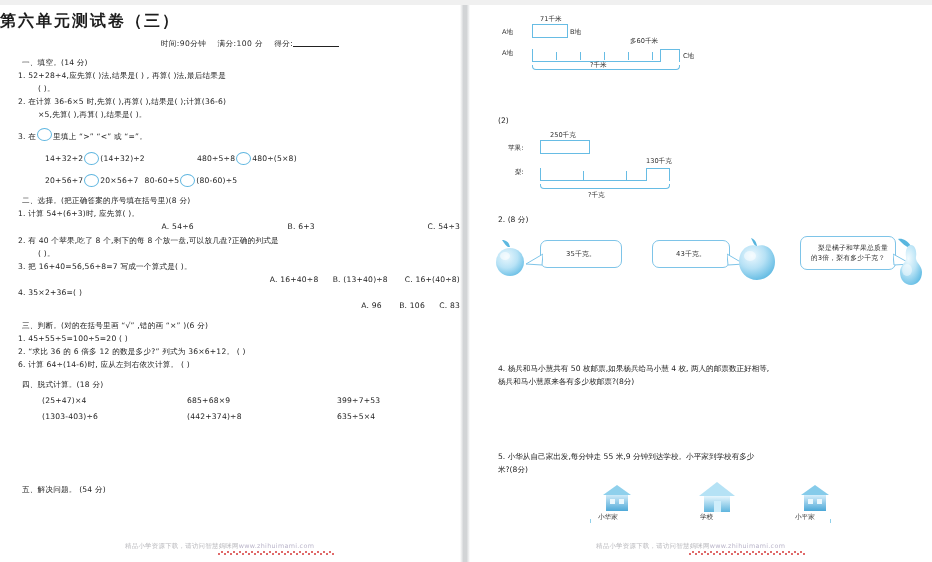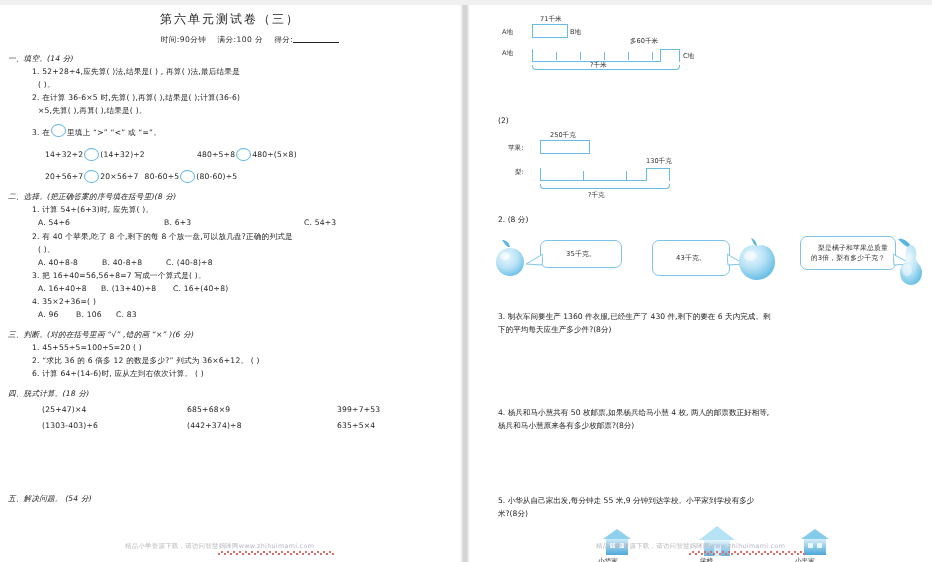--- a/index.html
+++ b/index.html
@@ -12,32 +12,32 @@
   }
   
   #top-strip{position:absolute;left:0;top:0;width:932px;height:5px;background:#f0f0f0;border-bottom:1px solid #e6e6e6;}
   
   #spread{position:absolute;left:0;top:5px;width:932px;height:557px;display:flex;}
   .sheet{background:#fff;position:relative;height:557px;box-sizing:border-box;}
   #page-left{width:460px;}
   #gutter{width:10px;background:linear-gradient(to right,#ffffff 0%,#d2d4d6 35%,#d2d4d6 65%,#ffffff 100%);height:557px;}
   #page-right{width:462px;}
   .doc-title{
-    text-align:center;font-size:12px;letter-spacing:2px;color:#1d1d1d;
-    margin-top:6px;font-weight:400;
+    text-align:left;font-size:16px;letter-spacing:2px;color:#1d1d1d;
+    margin-top:6px;font-weight:700;
   }
   .meta-line{font-size:7.6px;color:#2b2b2b;text-align:center;margin-top:6px;letter-spacing:.4px;padding-left:40px;}
   .meta-line .blank{display:inline-block;width:46px;border-bottom:1px solid #222;height:8px;vertical-align:-1px;}
 
   .sect{font-size:7.6px;color:#222;line-height:1.72;letter-spacing:.2px;}
-  .sect-head{margin-top:7px;padding-left:8px;font-style:italic;}
-  .q{padding-left:32px;}
+  .sect-head{margin-top:7px;padding-left:22px;}
+  .q{padding-left:18px;}
   .q.cont{padding-left:38px;}
   .opts{padding-left:38px;}
-  .opt-row{display:flex;}
+  .opt-row{display:flex;justify-content:flex-end;}
   .opt-row span{display:block;}
   .wide-1{width:126px;}
   .wide-2{width:140px;}
 
   .cmp-row{padding-left:45px;margin-top:9px;display:flex;align-items:center;font-size:7.6px;}
   .cmp-row .grp{display:flex;align-items:flex-start;}
   .gap-a{width:52px;}
   .circ{
     display:inline-block;width:13px;height:11px;border:1px solid #5fb6e0;border-radius:50%;
     margin:0 1px;vertical-align:-2px;background:transparent;
@@ -145,25 +145,20 @@
     <div class="sect">
       <div class="sect-head">二、选择。(把正确答案的序号填在括号里)(8 分)</div>
       <div class="q">1. 计算 54÷(6+3)时, 应先算(    )。</div>
       <div class="opts opt-row">
         <span class="wide-1">A. 54÷6</span>
         <span class="wide-2">B. 6+3</span>
         <span>C. 54÷3</span>
       </div>
       <div class="q">2. 有 40 个苹果,吃了 8 个,剩下的每 8 个放一盘,可以放几盘?正确的列式是</div>
       <div class="q cont">(    )。</div>
-      <div class="opts opt-row">
-        <span style="width:64px;">A. 40÷8-8</span>
-        <span style="width:64px;">B. 40-8÷8</span>
-        <span>C. (40-8)÷8</span>
-      </div>
       <div class="q">3. 把 16+40=56,56÷8=7 写成一个算式是(    )。</div>
       <div class="opts opt-row">
         <span style="width:63px;">A. 16+40÷8</span>
         <span style="width:72px;">B. (13+40)÷8</span>
         <span>C. 16+(40÷8)</span>
       </div>
       <div class="q">4. 35×2+36=(    )</div>
       <div class="opts opt-row">
         <span style="width:38px;">A. 96</span>
         <span style="width:40px;">B. 106</span>
@@ -264,21 +259,21 @@
         <ellipse cx="20" cy="24" rx="14" ry="14" fill="url(#gO)"></ellipse>
         <ellipse cx="15" cy="18" rx="5" ry="4" fill="#ffffff" opacity=".55"></ellipse>
       </svg>
       <div class="bubble" style="left:70px;top:10px;width:82px;height:28px;">
         <span>35千克。</span>
         <svg style="position:absolute;left:-16px;top:12px;" width="18" height="14" viewBox="0 0 18 14">
           <path d="M18 1 L1 11 L17 12 Z" fill="#fff" stroke="#7ec4e8" stroke-width="1"></path>
         </svg>
       </div>
 
-      <div class="bubble" style="left:182px;top:10px;width:78px;height:36px;">
+      <div class="bubble" style="left:182px;top:10px;width:78px;height:28px;">
         <span>43千克。</span>
         <svg style="position:absolute;right:-16px;top:12px;" width="18" height="14" viewBox="0 0 18 14">
           <path d="M0 1 L17 11 L1 12 Z" fill="#fff" stroke="#7ec4e8" stroke-width="1"></path>
         </svg>
       </div>
       <svg class="fruit" style="left:264px;top:6px;" width="46" height="46" viewBox="0 0 46 46">
         <defs>
             <radialGradient id="gA" cx="36%" cy="30%" r="74%">
           <stop offset="0%" stop-color="#ecf8fe"></stop>
               <stop offset="50%" stop-color="#b6e1f5"></stop>
@@ -303,24 +298,20 @@
               <stop offset="52%" stop-color="#bbe4f6"></stop>
               <stop offset="100%" stop-color="#66bee5"></stop>
         </radialGradient>
           </defs>
         <path d="M17 8 C13 2 8 0 4 1 C8 5 12 9 16 10 Z" fill="#58b6df"></path>
         <path d="M17 7 C13 7 11 13 12 19 C13 24 6 27 6 34 C6 42 11 47 17 47 C23 47 28 42 28 34 C28 27 21 24 22 19 C23 13 21 7 17 7 Z" fill="url(#gP)"></path>
         <ellipse cx="13" cy="32" rx="5" ry="6" fill="#fff" opacity=".45"></ellipse>
       </svg>
     </div>
 
-    <div class="rp rp-q" style="margin-top:18px;">
-      <div>3. 制衣车间要生产 1360 件衣服,已经生产了 430 件,剩下的要在 6 天内完成。剩</div>
-      <div>下的平均每天应生产多少件?(8分)</div>
-    </div>
 
     <div class="rp rp-q" style="margin-top:70px;">
       <div>4. 杨兵和马小慧共有 50 枚邮票,如果杨兵给马小慧 4 枚, 两人的邮票数正好相等,</div>
       <div>杨兵和马小慧原来各有多少枚邮票?(8分)</div>
     </div>
 
     <div class="rp rp-q" style="margin-top:62px;">
       <div>5. 小华从自己家出发,每分钟走 55 米,9 分钟到达学校。小平家到学校有多少</div>
       <div>米?(8分)</div>
     </div>

